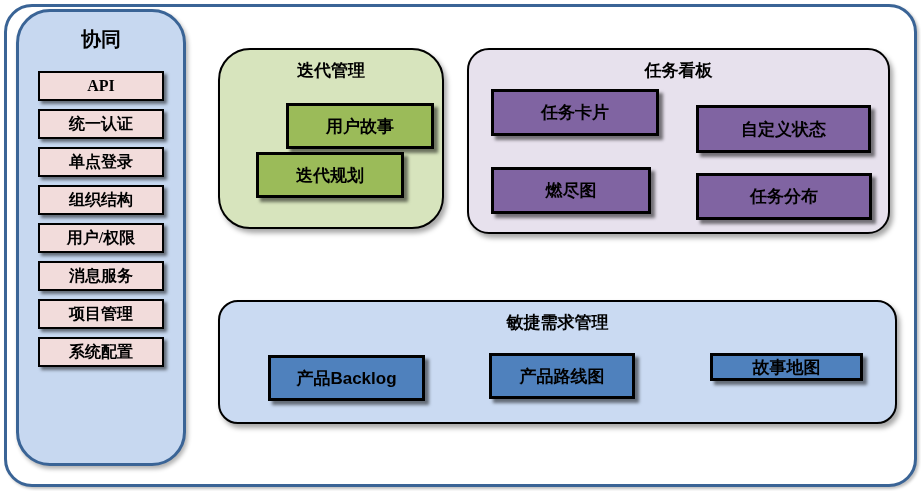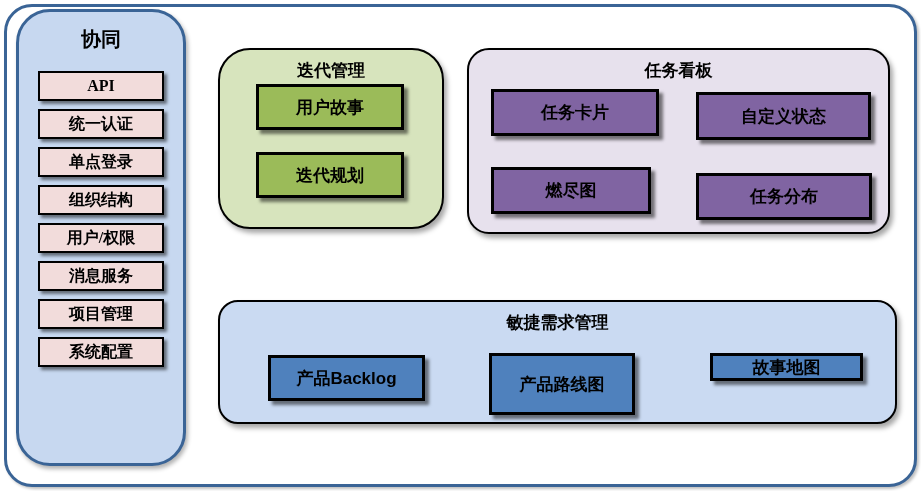--- a/index.html
+++ b/index.html
@@ -82,46 +82,46 @@
   }
 
   
   .green-group {
     left: 218px; top: 48px;
     width: 226px; height: 181px;
     background: #d7e4bd;
     border-radius: 32px;
   }
   .green-item { background: #9bbb59; left: 36px; width: 148px; height: 46px; }
-  .green-item.i0 { top: 34px; }
+  .green-item.i0 { top: 53px; margin-left: 30px; }
   .green-item.i1 { top: 102px; }
 
   
   .purple-group {
     left: 467px; top: 48px;
     width: 423px; height: 186px;
     background: #e7e1ed;
     border-radius: 22px;
   }
   .purple-item { background: #8064a2; }
   .purple-item.i0 { left: 22px;  top: 39px;  width: 168px; height: 47px; }
-  .purple-item.i1 { left: 227px; top: 42px;  width: 175px; height: 48px; }
+  .purple-item.i1 { left: 227px; top: 55px;  width: 175px; height: 48px; }
   .purple-item.i2 { left: 22px;  top: 117px; width: 160px; height: 47px; }
   .purple-item.i3 { left: 227px; top: 123px; width: 176px; height: 47px; }
 
   
   .blue-group {
     left: 218px; top: 300px;
     width: 679px; height: 124px;
     background: #cadaf2;
     border-radius: 20px;
   }
   .blue-item { background: #4f81bd; }
   .blue-item.i0 { left: 48px;  top: 53px; width: 157px; height: 46px; }
-  .blue-item.i1 { left: 269px; top: 51px; width: 146px; height: 62px; }
+  .blue-item.i1 { left: 269px; top: 51px; width: 146px; height: 46px; }
   .blue-item.i2 { left: 490px; top: 51px; width: 153px; height: 28px; }
 </style>
 </head>
 <body>
 
 <div class="outer-frame"></div>
 
 <div class="sidebar">
   <div class="sidebar-title">协同</div>
   <div class="sidebar-items">

